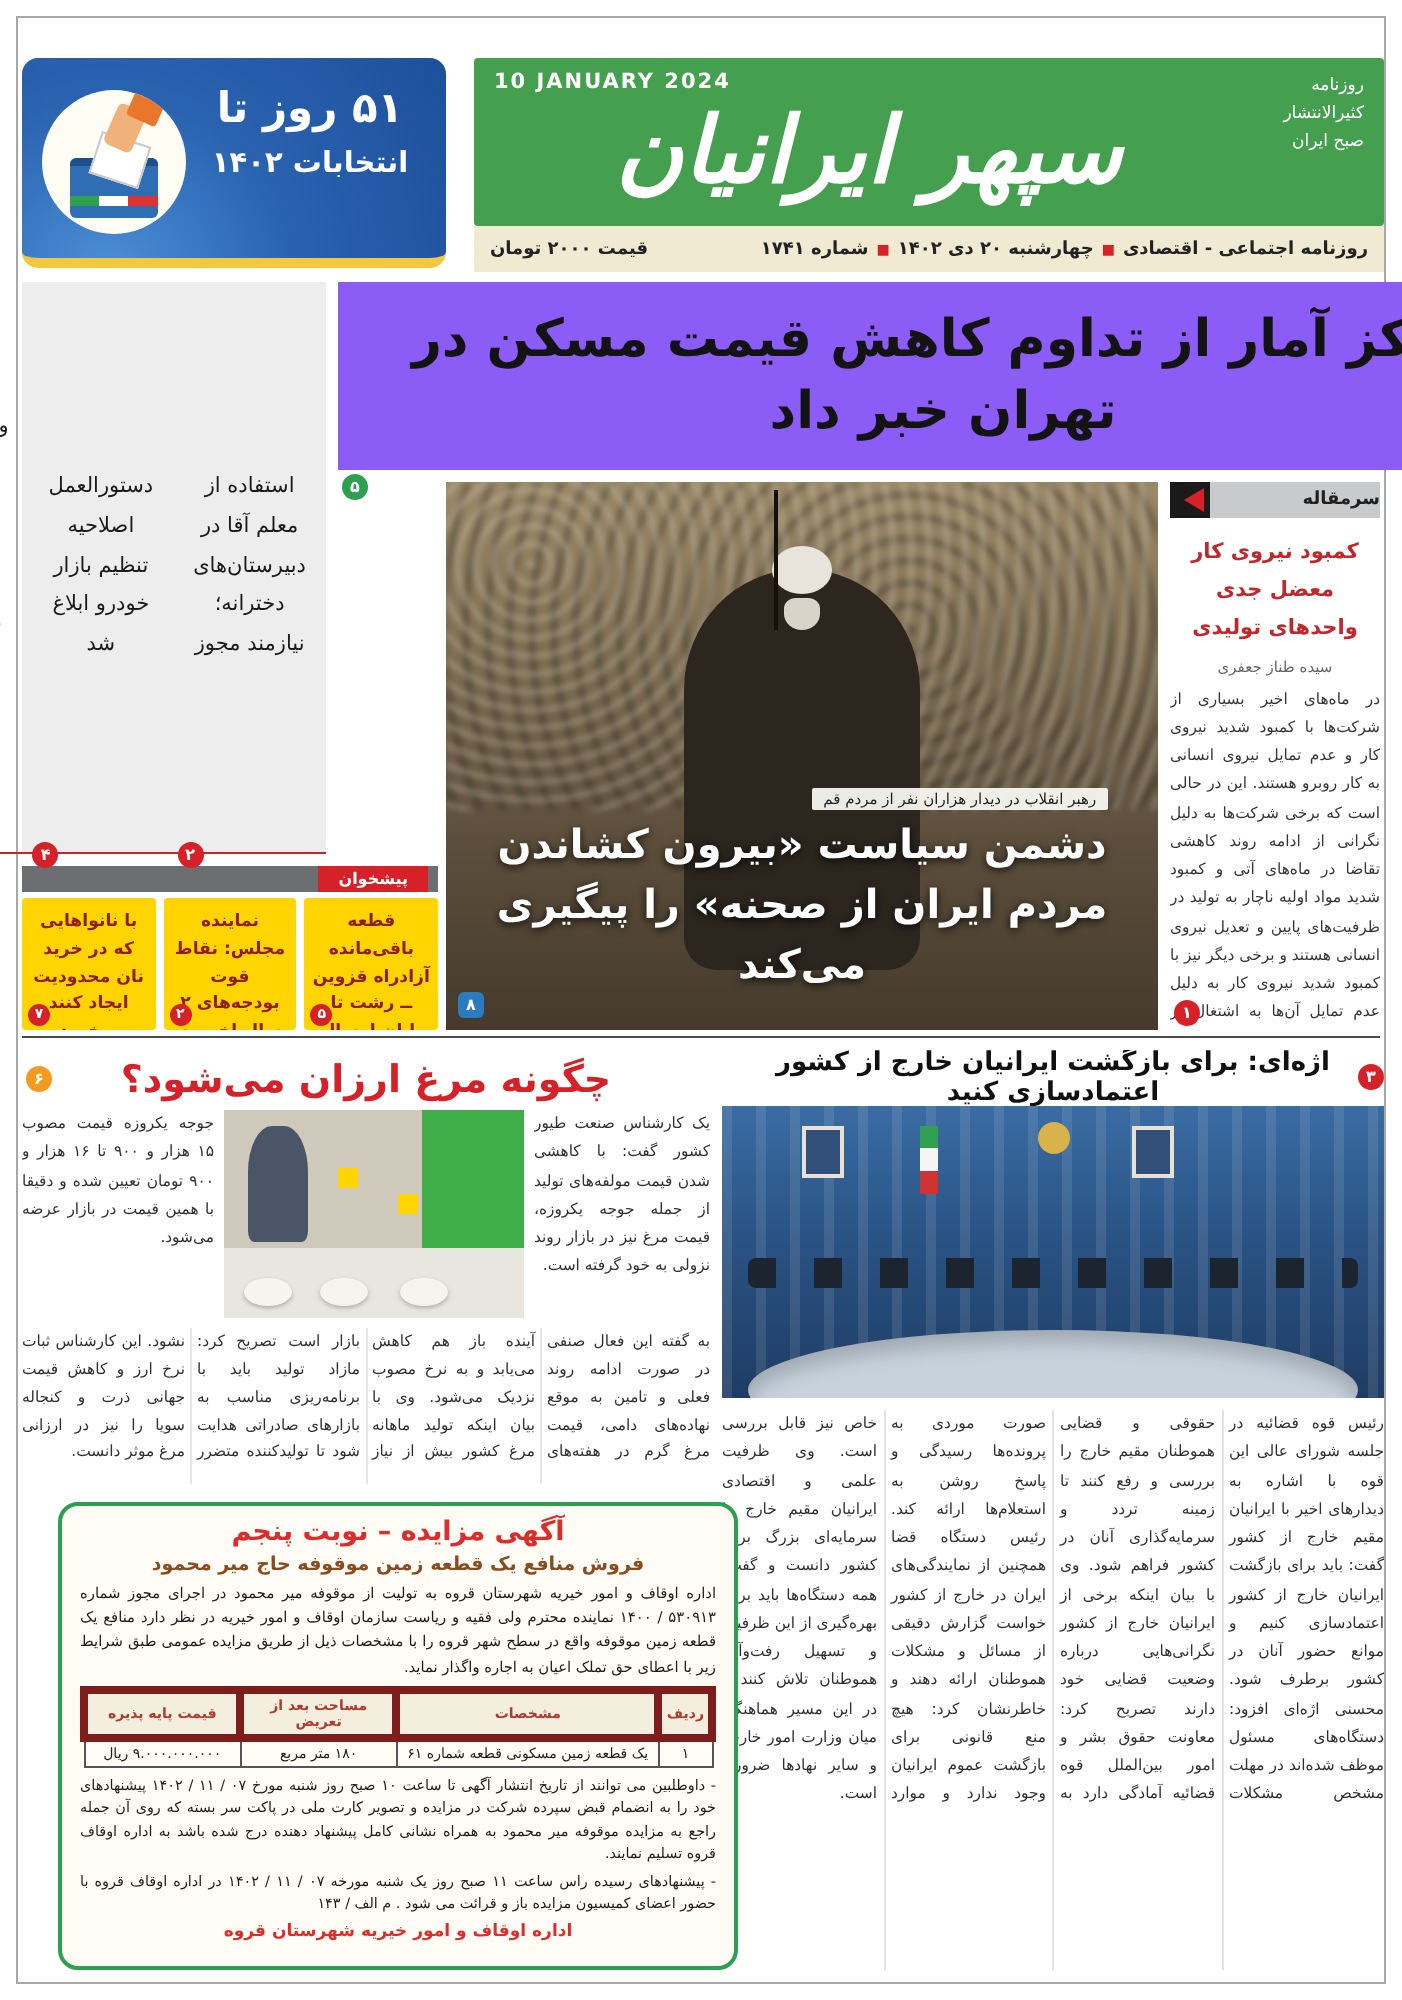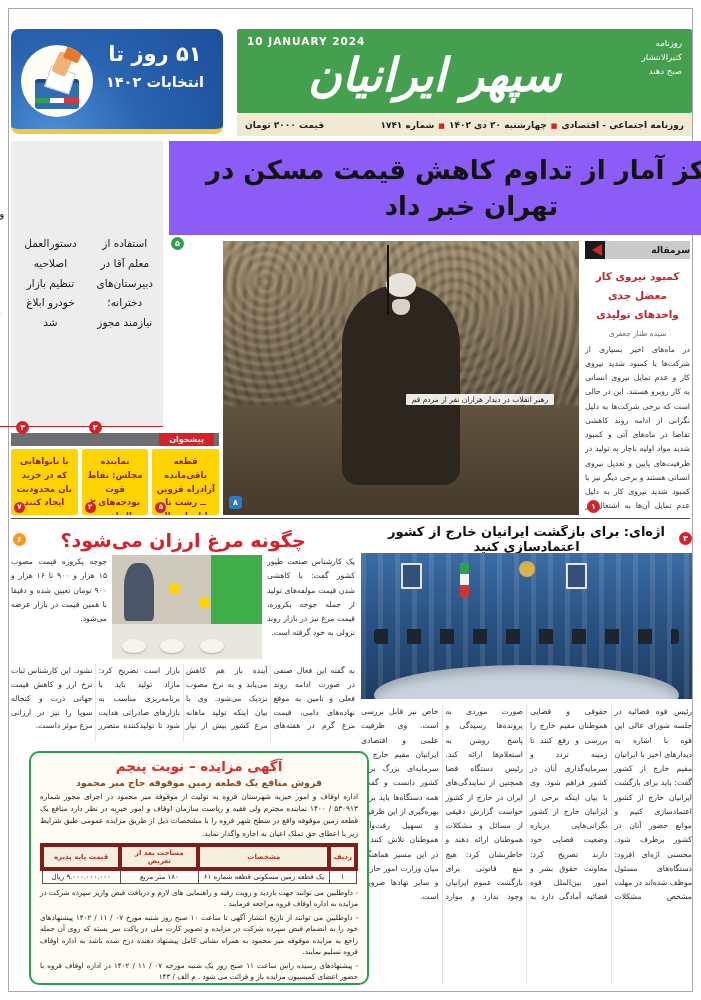--- a/index.html
+++ b/index.html
@@ -185,21 +185,21 @@
       <div class="el-l1">۵۱ روز تا</div>
       <div class="el-l2">انتخابات ۱۴۰۲</div>
     </div>
   </div>
 
   <div class="mast">
     <div class="mast-date">10 JANUARY 2024</div>
     <div class="mast-tag">
       <div>روزنامه</div>
       <div>کثیرالانتشار</div>
-      <div>صبح دهند</div>
+      <div>صبح ایران</div>
     </div>
     <div class="mast-logo">سپهر ایرانیان</div>
   </div>
 
   <div class="infobar">
     <div>
       <span>روزنامه اجتماعی - اقتصادی</span><span class="sq">■</span><span>چهارشنبه ۲۰ دی ۱۴۰۲</span><span class="sq">■</span><span>شماره ۱۷۴۱</span>
     </div>
     <div>قیمت ۲۰۰۰ تومان</div>
   </div>
@@ -229,20 +229,21 @@
   </div>
 
   <div class="khphoto">
     <div class="kh-crowd"></div>
     <div class="kh-figure">
       <span class="kh-turban"></span>
       <span class="kh-beard"></span>
       <span class="kh-mic"></span>
     </div>
     <div class="kh-caption">رهبر انقلاب در دیدار هزاران نفر از مردم قم</div>
+    <div class="kh-headline">دشمن سیاست «بیرون کشاندن مردم ایران از صحنه» را پیگیری می‌کند</div>
     <span class="pbadge blue kh-badge">۸</span>
   </div>
 
   <div class="edit">
     <div class="ed-head">
       <span class="ed-icon">
             <i></i>
           </span>
       <span class="ed-label">سرمقاله</span>
     </div>
@@ -324,20 +325,19 @@
         <th style="width:25%;">قیمت پایه پذیره</th>
       </tr>
       <tr>
         <td>۱</td>
         <td>یک قطعه زمین مسکونی قطعه شماره ۶۱</td>
         <td>۱۸۰ متر مربع</td>
         <td>۹.۰۰۰.۰۰۰.۰۰۰ ریال</td>
       </tr>
     </tbody>
         </table>
-    <div class="ad-note">- داوطلبین می توانند جهت بازدید و رویت رقبه و راهنمایی های لازم و دریافت قبض واریز سپرده شرکت در مزایده به اداره اوقاف قروه مراجعه فرمایند .</div>
     <div class="ad-note">- داوطلبین می توانند از تاریخ انتشار آگهی تا ساعت ۱۰ صبح روز شنبه مورخ ۰۷ / ۱۱ / ۱۴۰۲ پیشنهادهای خود را به انضمام قبض سپرده شرکت در مزایده و تصویر کارت ملی در پاکت سر بسته که روی آن جمله راجع به مزایده موقوفه میر محمود به همراه نشانی کامل پیشنهاد دهنده درج شده باشد به اداره اوقاف قروه تسلیم نمایند.</div>
     <div class="ad-note">- پیشنهادهای رسیده راس ساعت ۱۱ صبح روز یک شنبه مورخه ۰۷ / ۱۱ / ۱۴۰۲ در اداره اوقاف قروه با حضور اعضای کمیسیون مزایده باز و قرائت می شود . م الف / ۱۴۳</div>
     <div class="ad-sign">اداره اوقاف و امور خیریه شهرستان قروه</div>
   </div>
 
  </div>
 </div>
 
 </body></html>

